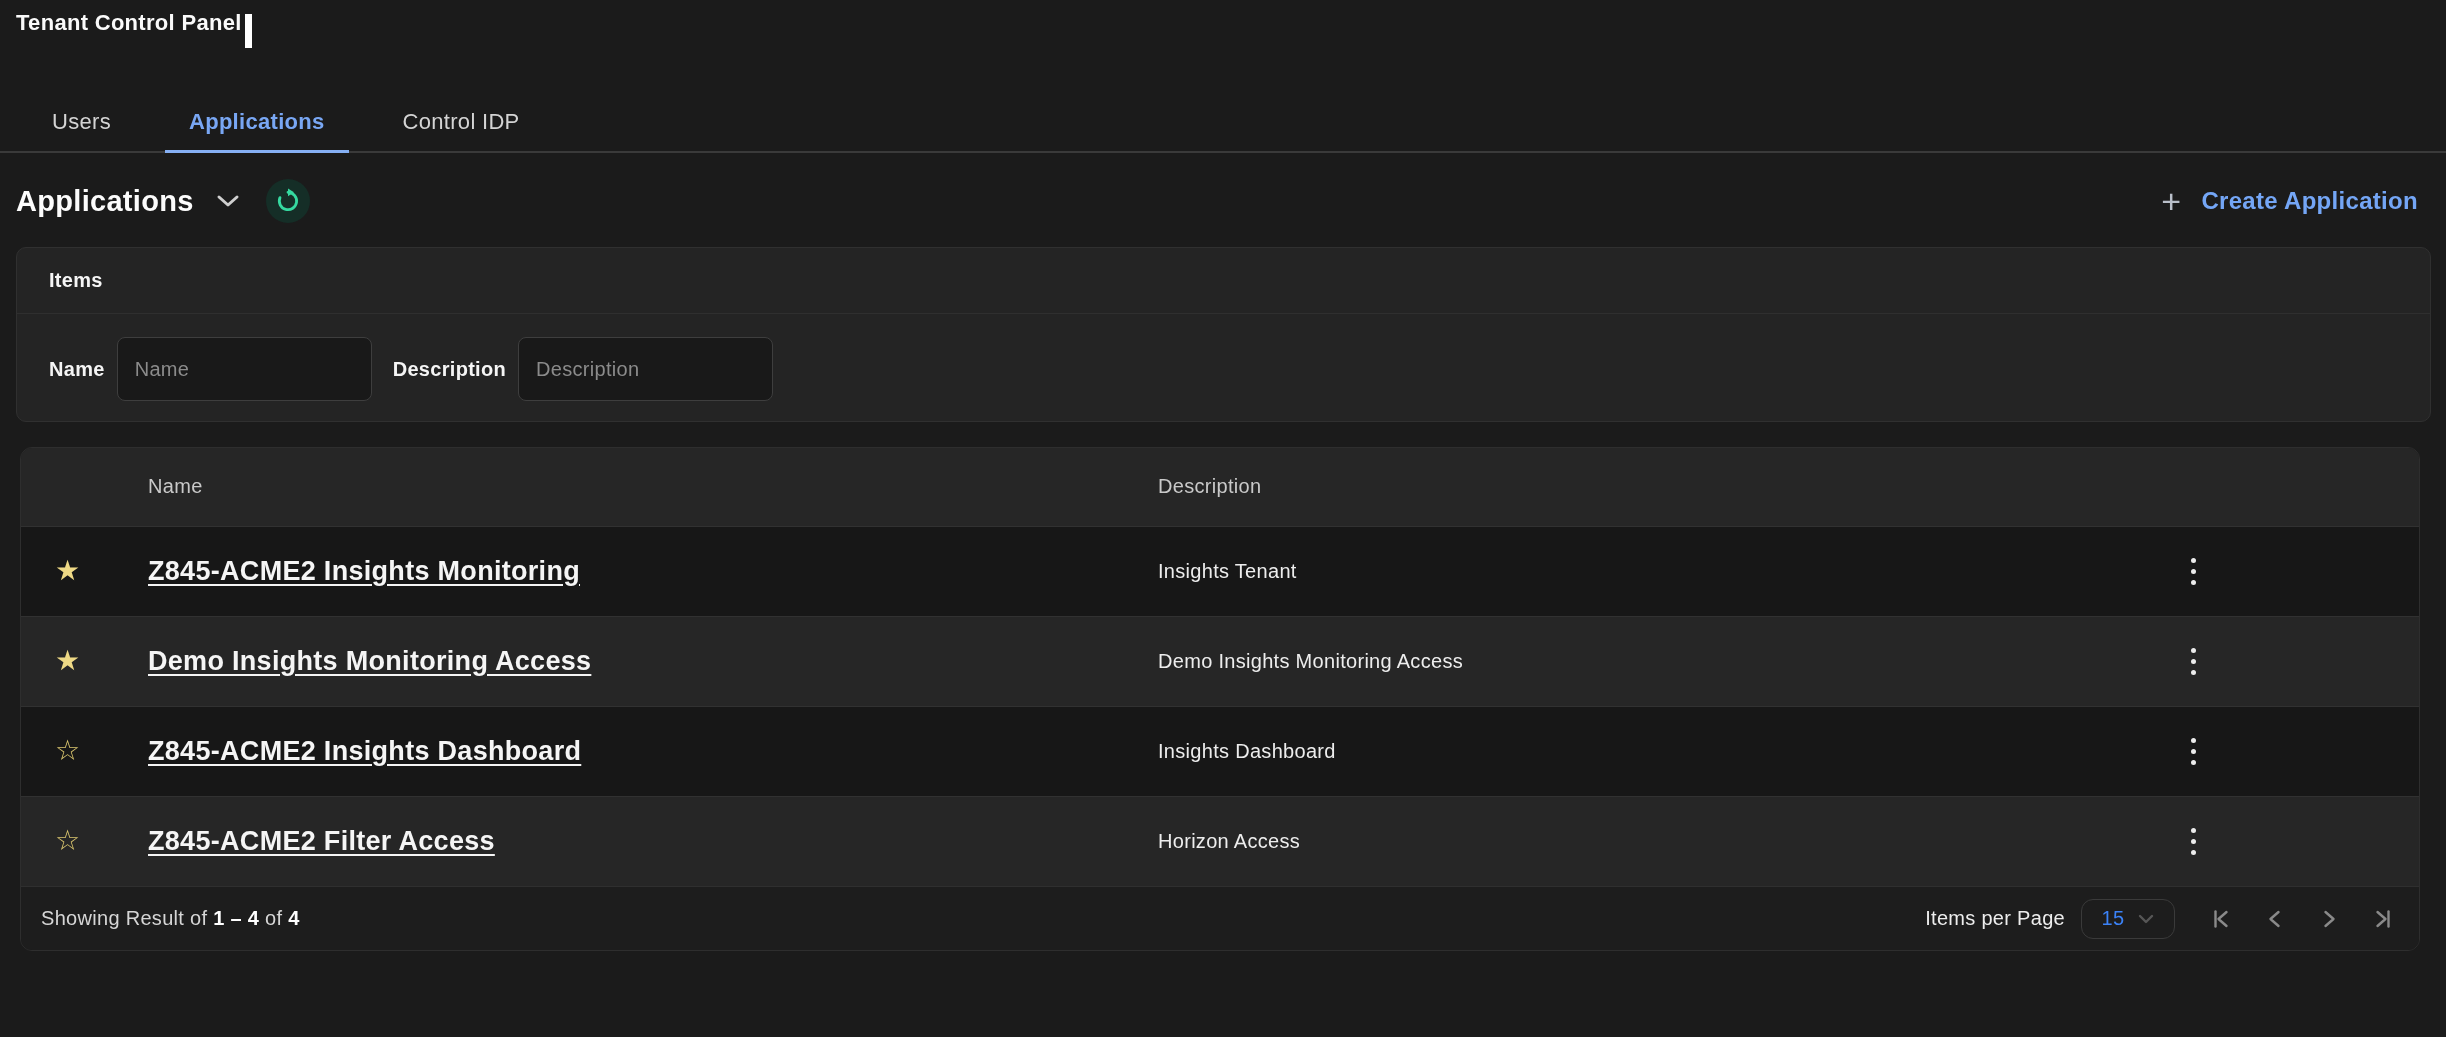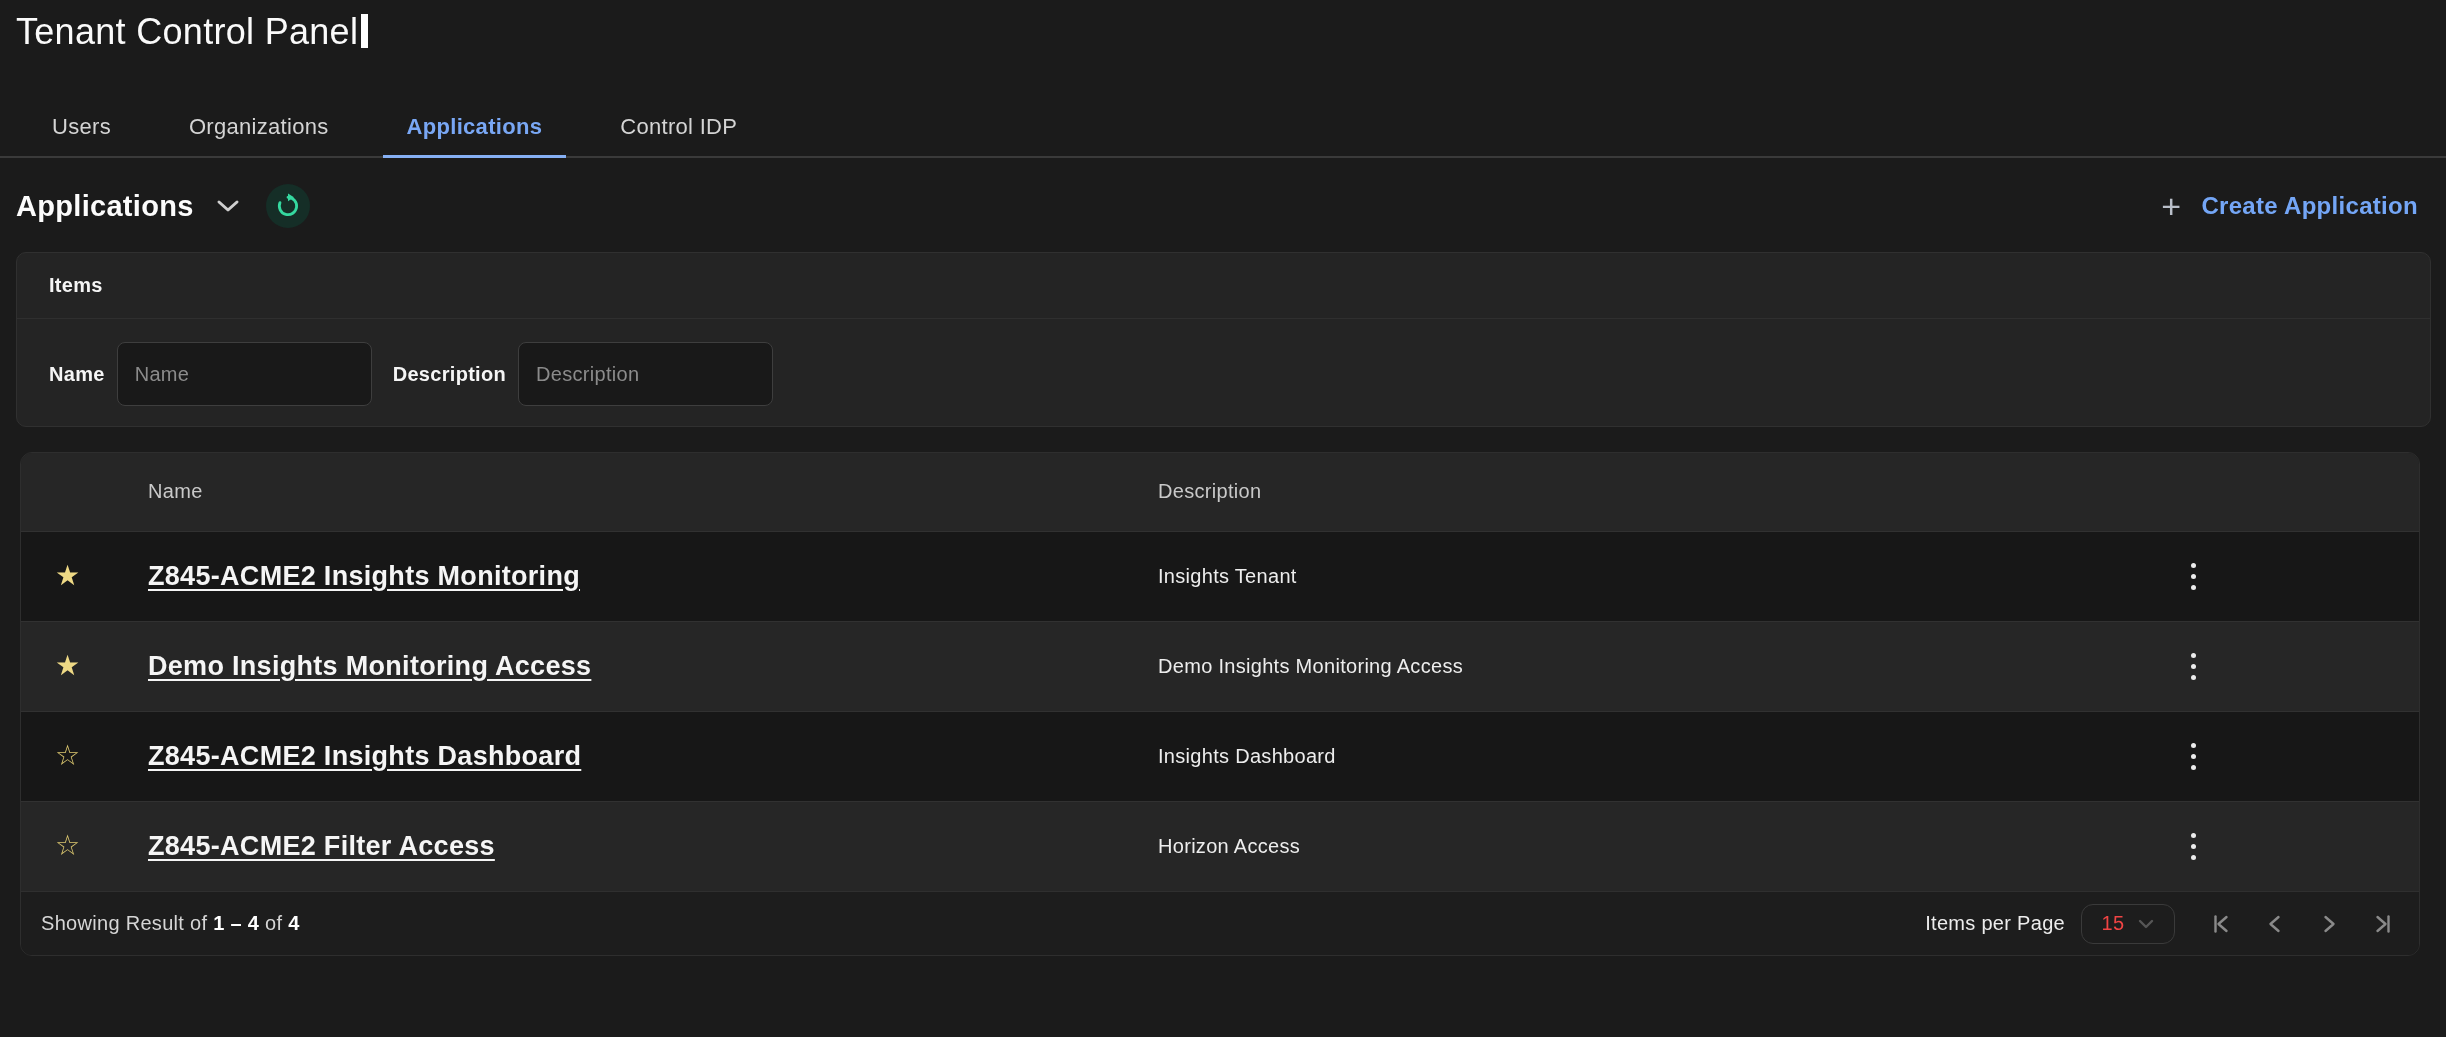--- a/index.html
+++ b/index.html
@@ -8,21 +8,21 @@
     background: #1b1b1b;
     color: #f2f2f2;
     font-family: "Liberation Sans", "DejaVu Sans", sans-serif;
     letter-spacing: 0.3px;
     overflow: hidden;
   }
   button { font-family: inherit; letter-spacing: inherit; background: none; border: none; color: inherit; }
 
   
   .page-title-row { display: flex; align-items: flex-start; padding: 10px 0 0 16px; }
-  .page-title { font-size: 36px; font-weight: 400; color: #fafafa; line-height: 1.2; }
+  .page-title { font-size: 22px; font-weight: 700; color: #fafafa; line-height: 1.2; }
   .text-cursor { width: 7px; height: 34px; background: #ffffff; margin: 4px 0 0 3px; }
 
   
   .tabs { display: flex; margin-top: 45px; padding-left: 28px; border-bottom: 2px solid #3a3a3a; }
   .tab {
     font-size: 22px; color: #d4d4d4; padding: 16px 24px 15px;
     margin-right: 30px; cursor: pointer; border-bottom: 3px solid transparent; margin-bottom: -2px;
   }
   .tab.active { color: #79a7f4; font-weight: 700; border-bottom-color: #86b0f4; }
 
@@ -80,35 +80,34 @@
     height: 64px; background: #1d1d1d; border-top: 1px solid #2f2f2f;
     display: flex; align-items: center; justify-content: space-between; padding: 0 24px 0 20px; font-size: 20px;
   }
   .results-summary { color: #d6d6d6; text-align: right; }
   .results-summary b { color: #ffffff; font-weight: 700; }
   .pager { display: flex; align-items: center; }
   .items-per-page-label { color: #ededed; margin-right: 16px; }
   .pagesize-select {
     width: 94px; height: 40px; border: 1px solid #3a3a3a; border-radius: 12px;
     display: flex; align-items: center; justify-content: center; gap: 14px;
-    color: #ef4444; font-size: 20px; cursor: pointer; margin-right: 4px;
+    color: #3b82f6; font-size: 20px; cursor: pointer; margin-right: 4px;
   }
   .pg-btn { margin-left: 30px; display: flex; align-items: center; cursor: pointer; }
 </style>
 </head>
 <body>
 
 <div class="page-title-row">
   <div class="page-title">Tenant Control Panel</div>
   <div class="text-cursor"></div>
 </div>
 
 <nav class="tabs">
   <button class="tab">Users</button>
-  <button class="tab">Organizations</button>
   <button class="tab active">Applications</button>
   <button class="tab">Control IDP</button>
 </nav>
 
 <div class="section-row">
   <div class="section-left">
     <div class="section-title">Applications</div>
     <span class="section-chevron">
       <svg width="24" height="15" viewBox="0 0 24 15">
           <path d="M3 3l9 8 9-8" fill="none" stroke="#cfcfcf" stroke-width="3" stroke-linecap="round" stroke-linejoin="round"></path>

